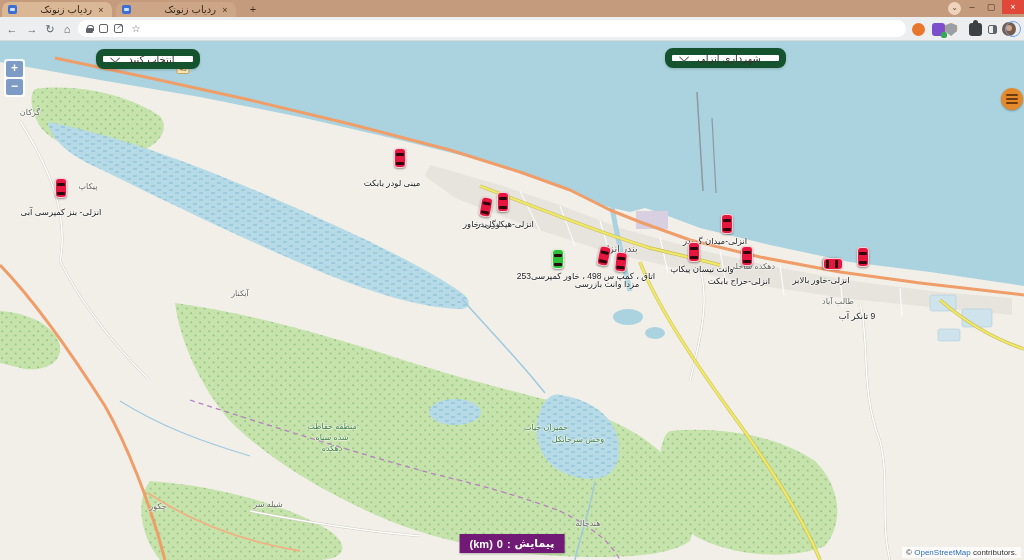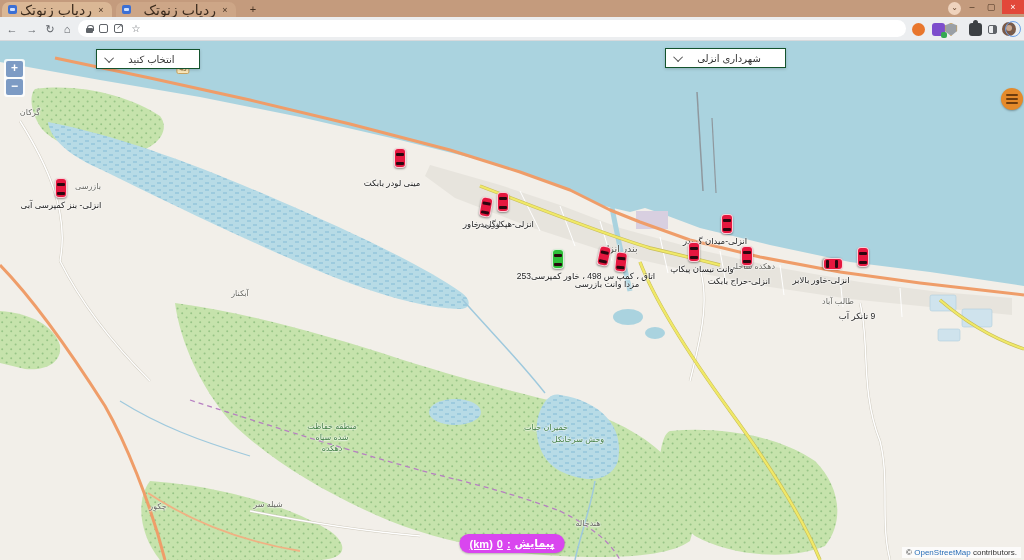--- a/index.html
+++ b/index.html
@@ -3,21 +3,21 @@
 <meta charset="utf-8">
 <style>
   * { box-sizing: border-box; margin: 0; padding: 0; }
   html,body { width:1024px; height:560px; overflow:hidden; font-family:"Liberation Sans","DejaVu Sans",sans-serif; background:#f2efe9; }
 
   
   .frame { position:absolute; left:0; top:0; width:1024px; height:17px; background:#c49b7d; }
   .tab { position:absolute; top:2px; height:15px; border-radius:7px 7px 0 0; display:flex; align-items:center; padding:0 6px; gap:4px; }
   .tab.active { background:#dab795; }
   .tab.inactive { background:#cda687; }
-  .tab-title { flex:1; font-size:14px; color:#3a2a1d; direction:rtl; white-space:nowrap; overflow:hidden; }
+  .tab-title { flex:1; font-size:10px; color:#3a2a1d; direction:rtl; white-space:nowrap; overflow:hidden; }
   .tab-close { font-size:9px; color:#4a3626; width:10px; text-align:center; cursor:default; }
   .favicon { width:9px; height:9px; border-radius:2px; background:#3b6fd4; position:relative; flex:0 0 auto; }
   .favicon::after { content:""; position:absolute; left:2px; top:3px; width:5px; height:3px; background:#cfe0ff; border-radius:1px; }
   .newtab { position:absolute; left:246px; top:3px; width:14px; height:14px; color:#453121; font-size:11px; line-height:13px; text-align:center; border-radius:50%; }
   .tabsearch { position:absolute; left:948px; top:2px; width:13px; height:13px; border-radius:50%; background:#efd3bd; color:#6b4b33; font-size:8px; text-align:center; line-height:12px; }
   .winbtn { position:absolute; top:0; height:14px; font-size:9px; color:#45301f; text-align:center; line-height:14px; }
   .winbtn.close { background:#e2483a; color:#fff; width:22px; border-radius:0; }
 
   .toolbar { position:absolute; left:0; top:17px; width:1024px; height:24px; background:#eceef0; border-bottom:1px solid #d7d9dc; }
   .navicon { position:absolute; top:4px; width:16px; height:16px; color:#5f6368; font-size:11px; text-align:center; line-height:16px; }
@@ -52,32 +52,32 @@
 
   .marker { position:absolute; width:0; height:0; }
   .car { position:absolute; left:0; top:0; width:12px; height:20px; border-radius:4px; border:1px solid rgba(255,255,255,.8); box-shadow:0 1px 2px rgba(0,0,0,.4); }
   .car.red { background:#e5173f; }
   .car.green { background:#2ebf3a; }
   .car::before, .car::after { content:""; position:absolute; left:1px; right:1px; height:3px; background:#2a070f; border-radius:1px; }
   .car::before { top:4px; }
   .car::after { top:13px; }
   .mlabel { position:absolute; transform:translateX(-50%); font-size:8.5px; color:#1c1c1c; direction:rtl; white-space:nowrap; text-shadow:0 0 2px #fff,0 0 2px #fff,0 0 3px #fff; }
 
-  .select-box { position:absolute; height:20px; background:#fff; border:1px solid #14532d; border-radius:0; box-shadow:0 1px 3px rgba(0,0,0,.18); display:flex; align-items:center; padding:0 10px; direction:rtl; }
+  .select-box { position:absolute; height:20px; background:#fff; border:7px solid #14532d; border-radius:8px; box-shadow:0 1px 3px rgba(0,0,0,.18); display:flex; align-items:center; padding:0 10px; direction:rtl; }
   .select-text { flex:1; text-align:center; font-size:10px; color:#333; }
   .chev { width:7px; height:7px; border-left:1.5px solid #555; border-bottom:1.5px solid #555; transform:rotate(-45deg) translateY(-2px); flex:0 0 auto; }
 
   .zoomctl { position:absolute; left:4px; top:18px; background:rgba(255,255,255,.85); border-radius:3px; padding:2px; display:flex; flex-direction:column; gap:2px; }
   .zoombtn { width:17px; height:16px; background:#7d9bc4; color:#fff; font-size:12px; font-weight:bold; text-align:center; line-height:15px; border-radius:2px; cursor:pointer; }
 
   .layers-btn { position:absolute; left:1001px; top:47px; width:22px; height:22px; border-radius:50%; background:#e58a2a; box-shadow:0 1px 2px rgba(0,0,0,.3); }
   .layers-btn span { position:absolute; left:5px; width:12px; height:2px; background:#6e3c0e; border-radius:1px; }
   .layers-btn span:nth-child(1){ top:6px; } .layers-btn span:nth-child(2){ top:10px; } .layers-btn span:nth-child(3){ top:14px; }
 
-  .distance-badge { position:absolute; left:50%; transform:translateX(-50%); top:493px; background:#d946ef; border-radius:9px; padding:3px 10px; display:flex; gap:4px; align-items:center; color:#fff; font-size:11px; font-weight:bold; box-shadow:0 1px 2px rgba(0,0,0,.25);text-decoration:underline; }
+  .distance-badge { position:absolute; left:50%; transform:translateX(-50%); top:493px; background:#701a75; border-radius:0; padding:3px 10px; display:flex; gap:4px; align-items:center; color:#fff; font-size:11px; font-weight:bold; box-shadow:0 1px 2px rgba(0,0,0,.25); }
 
   .attribution { position:absolute; right:3px; bottom:2px; background:rgba(255,255,255,.75); font-size:8px; color:#333; padding:1px 4px; white-space:nowrap; }
   .attribution a { color:#2a6fb8; text-decoration:none; }
 </style>
 </head>
 <body>
 
 <div class="frame">
   <div class="tab active" style="left:2px;width:110px;">
     <span class="favicon"></span>
@@ -205,38 +205,38 @@
     <path d="M148,452 C190,480 240,500 300,510" stroke="#f0b183" stroke-width="1.8" fill="none"></path>
 
     <path d="M190,359 C270,385 350,410 430,432 C480,444 520,455 560,470" stroke="#b77fc2" stroke-width="1.3" stroke-dasharray="5,4" fill="none"></path>
     <path d="M560,470 C590,485 610,500 620,519" stroke="#b77fc2" stroke-width="1.3" stroke-dasharray="5,4" fill="none"></path>
   </svg>
 
   <div class="shield" style="left:183px;top:23px;">49</div>
 
   <div id="labels-layer">
       <div class="map-label" style="left: 30px; top: 67px;">گرکان</div>
-      <div class="map-label" style="left: 88px; top: 141px;">بازرسی</div>
+      <div class="map-label" style="left: 88px; top: 141px;">پیکاپ</div>
       <div class="map-label" style="left: 240px; top: 248px;">آبکنار</div>
       <div class="map-label town" style="left: 618px; top: 202px;">بندر انزلی</div>
       <div class="map-label" style="left: 752px; top: 221px;">دهکده ساحلی</div>
       <div class="map-label" style="left: 838px; top: 256px;">طالب آباد</div>
       <div class="map-label" style="left: 158px; top: 461px;">چکور</div>
       <div class="map-label" style="left: 268px; top: 459px;">شیله سر</div>
       <div class="map-label" style="left: 588px; top: 478px;">هندخاله</div>
       <div class="map-label nature" style="left: 332px; top: 381px;">منطقه حفاظت</div>
       <div class="map-label nature" style="left: 332px; top: 392px;">شده سیاه</div>
       <div class="map-label nature" style="left: 332px; top: 403px;">دهکده</div>
       <div class="map-label nature" style="left: 546px; top: 382px;">خمیران حیات</div>
       <div class="map-label nature" style="left: 542px; top: 394px; margin-left: 36px;">وحش سرخانکل</div>
     </div>
   <div id="markers-layer">
       <div class="marker" style="left: 61px; top: 147px;">
         <div class="car red" style="transform: translate(-50%, -50%) rotate(0deg);"></div>
-        <div class="mlabel" style="left: 0px; top: 12px;">انزلی- بنز کمپرسی آبی</div>
+        <div class="mlabel" style="left: 0px; top: 19px;">انزلی- بنز کمپرسی آبی</div>
       </div>
       <div class="marker" style="left: 400px; top: 117px;">
         <div class="car red" style="transform: translate(-50%, -50%) rotate(0deg);"></div>
         <div class="mlabel" style="left: -8px; top: 20px;">مینی لودر بابکت</div>
       </div>
       <div class="marker" style="left: 486px; top: 166px;">
         <div class="car red" style="transform: translate(-50%, -50%) rotate(10deg);"></div>
         <div class="mlabel" style="left: -4px; top: 12px;">انزلی-خاور</div>
       </div>
       <div class="marker" style="left: 503px; top: 161px;">

